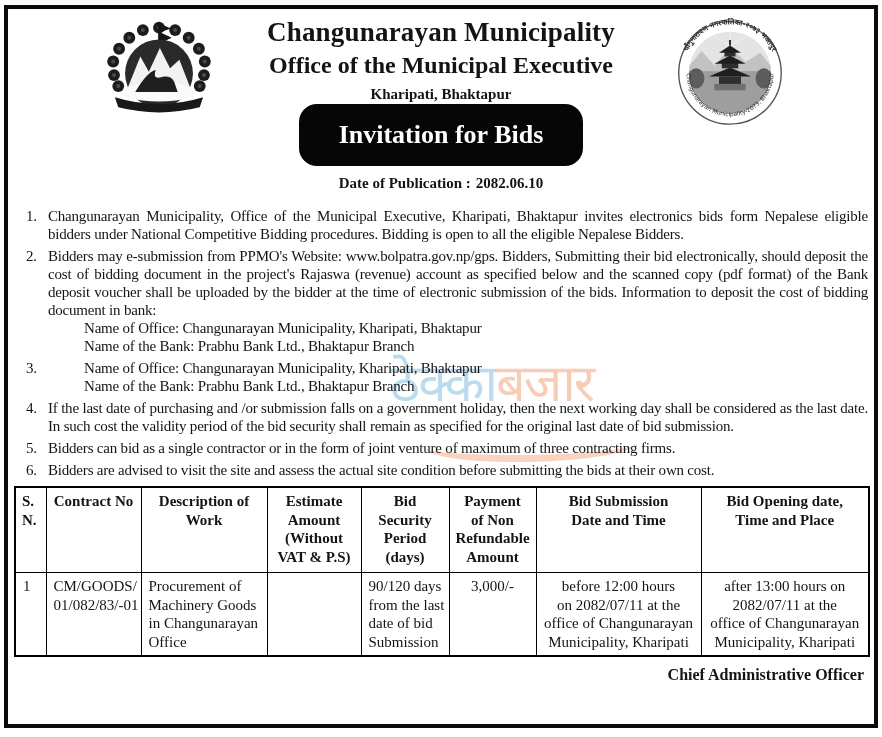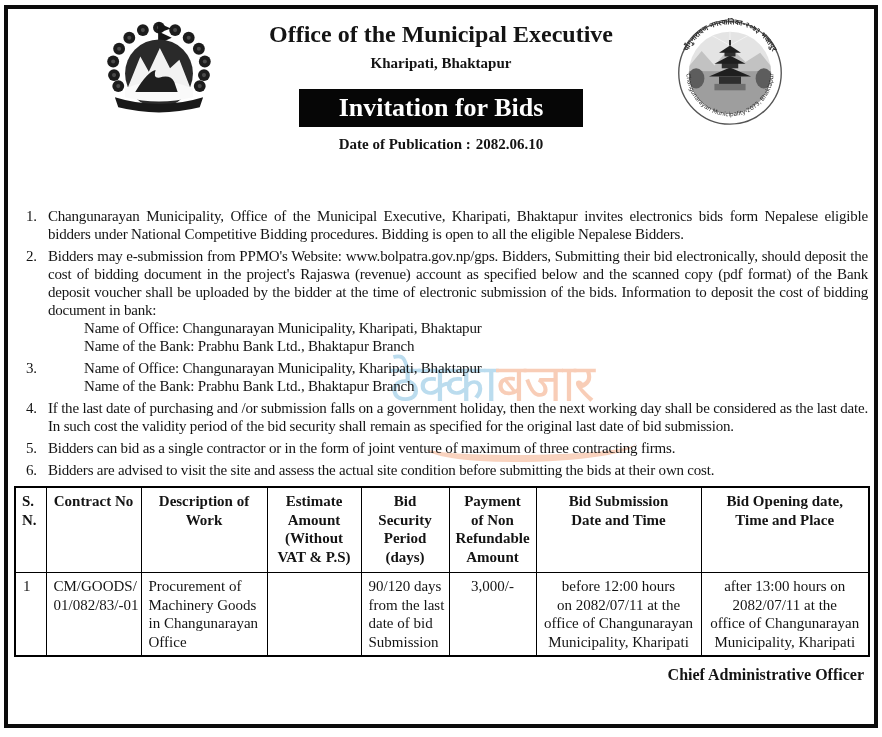--- a/index.html
+++ b/index.html
@@ -11,21 +11,21 @@
   .content{position:relative;z-index:1;}
   
   .hdr{position:relative;height:190px;}
   .emblem-left{position:absolute;left:89px;top:3px;width:112px;height:108px;}
   .seal-right{position:absolute;left:662px;top:5px;width:108px;height:108px;}
   .hdr-center{text-align:center;padding-top:4px;}
   .title{font-size:27px;font-weight:bold;letter-spacing:.2px;}
   .office{font-size:24px;font-weight:bold;margin-top:4px;}
   .addr{font-size:15px;font-weight:bold;margin-top:7px;}
   .banner{display:inline-block;background:#060606;color:#fff;font-size:26px;
-          font-weight:bold;padding:4px 40px;margin-top:17px;}
+          font-weight:bold;padding:16px 40px;margin-top:1px;border-radius:18px;}
   .pubdate{font-size:15px;font-weight:bold;margin-top:9px;}
   .pubdate span+span{margin-left:5px;}
   
   .notices{margin-top:4px;}
   .nitem{display:flex;margin-bottom:4px;font-size:15px;line-height:18px;letter-spacing:-0.2px;}
   .nnum{width:22px;margin-left:12px;flex:none;}
   .nbody{flex:1;}
   .ntext{text-align:justify;}
   .nsub{text-align:left;margin-left:36px;}
   
@@ -97,20 +97,21 @@
           <path d="M66 3 L80 9 L66 14 Z M66 13 L81 20 L66 27 Z" fill="#161616"></path>
           <ellipse cx="66" cy="62" rx="40" ry="40" fill="#2a2a2a"></ellipse>
           <path d="M28 82 L44 42 L54 60 L67 32 L79 56 L90 46 L104 82 Z" fill="#f2f2f2"></path>
           <path d="M26 80 Q66 62 106 80 L106 90 Q66 100 26 90 Z" fill="#fafafa"></path>
           <path d="M38 84 Q52 60 62 58 Q58 70 70 66 Q80 64 84 72 L88 84 Z" fill="#1f1f1f"></path>
           <path d="M14 90 Q66 106 118 90 L114 102 Q66 114 18 102 Z" fill="#191919"></path>
         </svg>
       </div>
 
       <div class="hdr-center">
+        <div class="title">Changunarayan Municipality</div>
         <div class="office">Office of the Municipal Executive</div>
         <div class="addr">Kharipati, Bhaktapur</div>
         <div>
           <div class="banner">Invitation for Bids</div>
         </div>
         <div class="pubdate">
           <span>Date of Publication :</span><span>2082.06.10</span>
         </div>
       </div>
 

